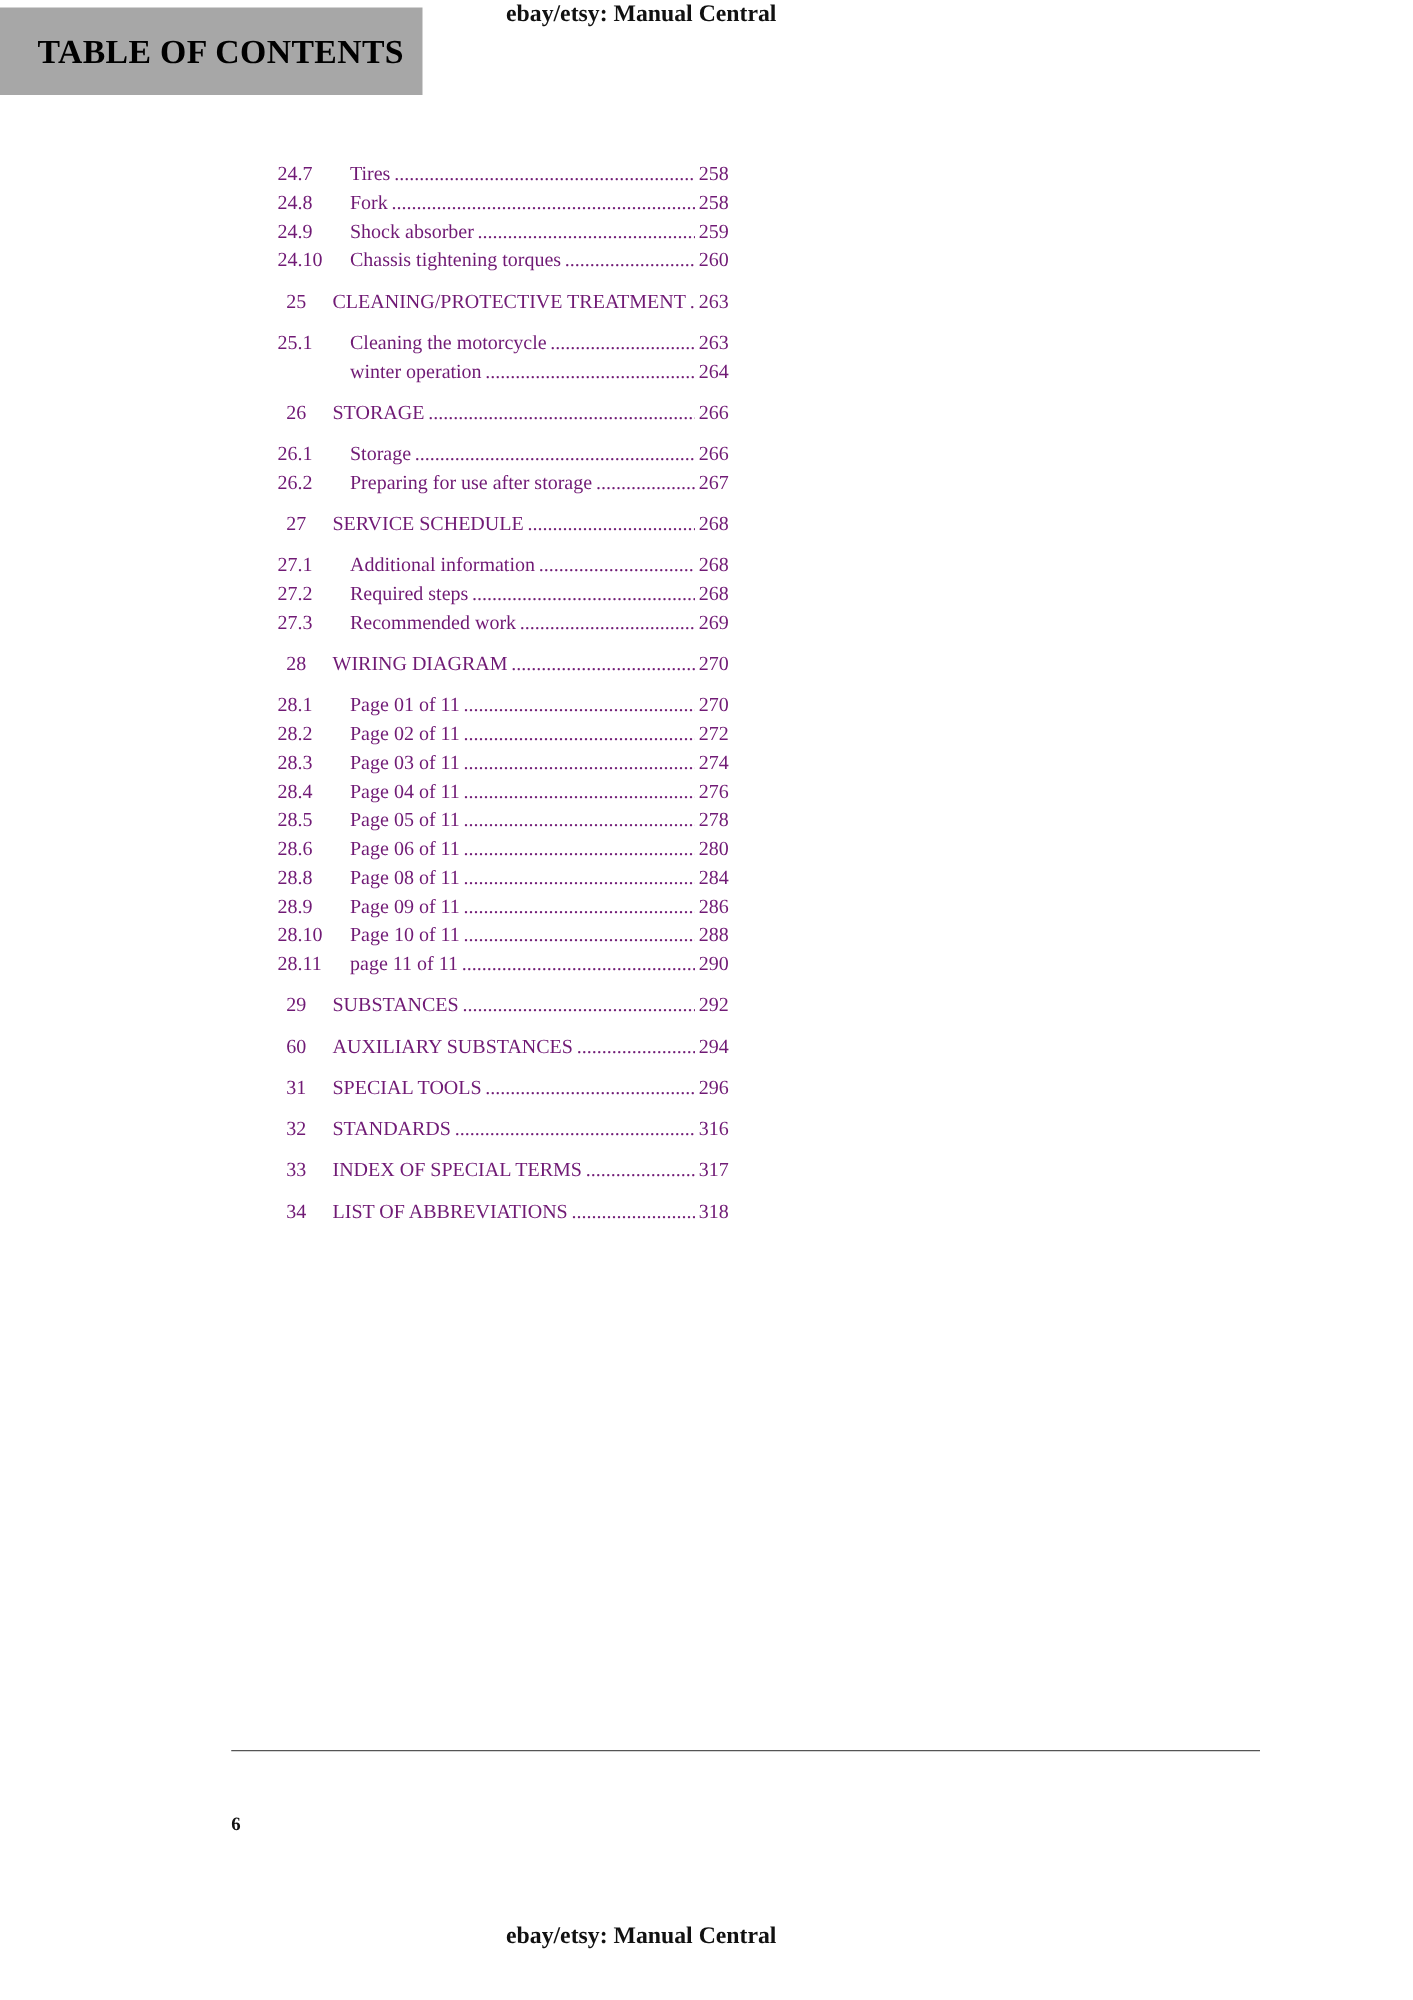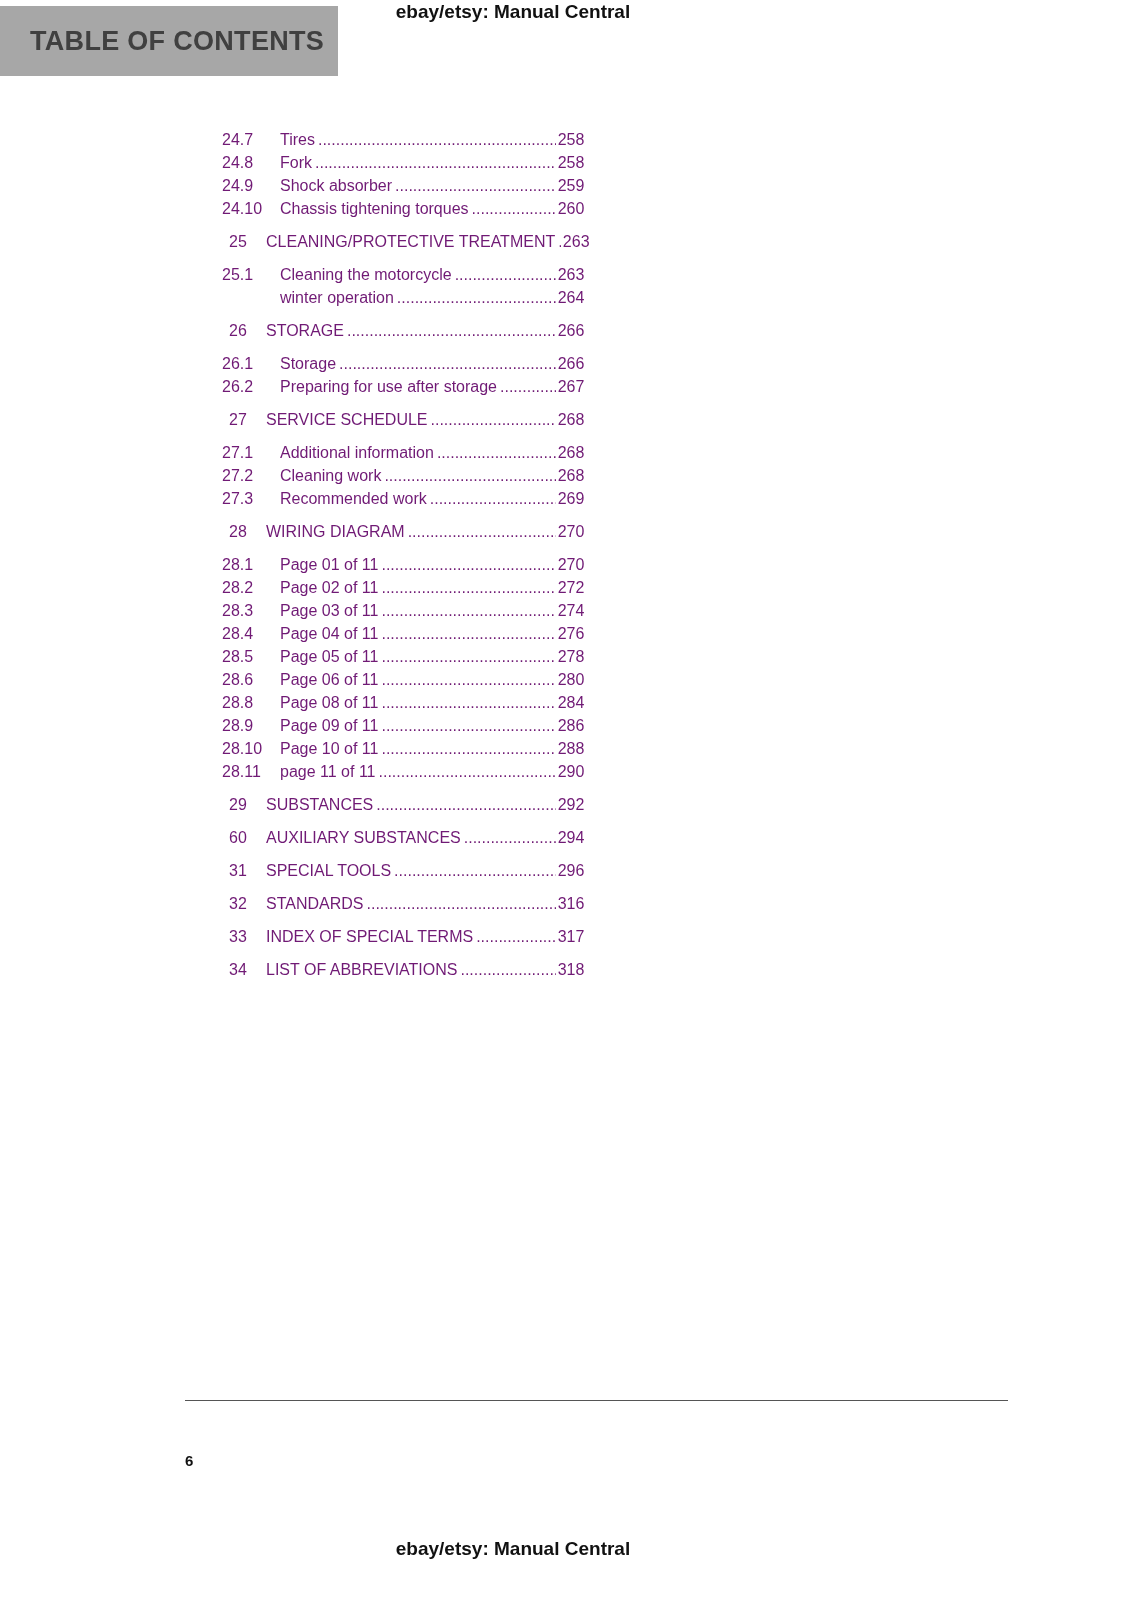--- a/index.html
+++ b/index.html
@@ -5,21 +5,21 @@
   html, body {
     margin: 0;
     padding: 0;
     background: #ffffff;
   }
   .page {
     position: relative;
     width: 1026px;
     height: 1600px;
     background: #ffffff;
-    font-family: Liberation Sans, sans-serif;
+    font-family: Liberation Serif, serif;
     color: #1f1f1f;
     overflow: hidden;
   }
   .top-header {
     position: absolute;
     top: 0px;
     left: 0;
     right: 0;
     text-align: center;
     font-size: 19px;
@@ -35,21 +35,21 @@
     height: 70px;
     background: #a7a7a7;
     display: flex;
     align-items: center;
     box-sizing: border-box;
     padding-left: 30px;
   }
   .banner-title {
     font-size: 27px;
     font-weight: 700;
-    color: #404040;
+    color: #000000;
     letter-spacing: 0.3px;
     white-space: nowrap;
   }
   .toc {
     position: absolute;
     left: 185px;
     top: 128px;
     width: 401px;
     font-size: 16px;
     color: #701a75;
@@ -203,21 +203,21 @@
         <span class="pnum">268</span>
       </div>
       <div class="toc-row sub">
         <span class="num">27.1</span>
         <span class="title">Additional information</span>
         <span class="leader"></span>
         <span class="pnum">268</span>
       </div>
       <div class="toc-row sub">
         <span class="num">27.2</span>
-        <span class="title">Cleaning work</span>
+        <span class="title">Required steps</span>
         <span class="leader"></span>
         <span class="pnum">268</span>
       </div>
       <div class="toc-row sub">
         <span class="num">27.3</span>
         <span class="title">Recommended work</span>
         <span class="leader"></span>
         <span class="pnum">269</span>
       </div>
       <div class="toc-row sec">

